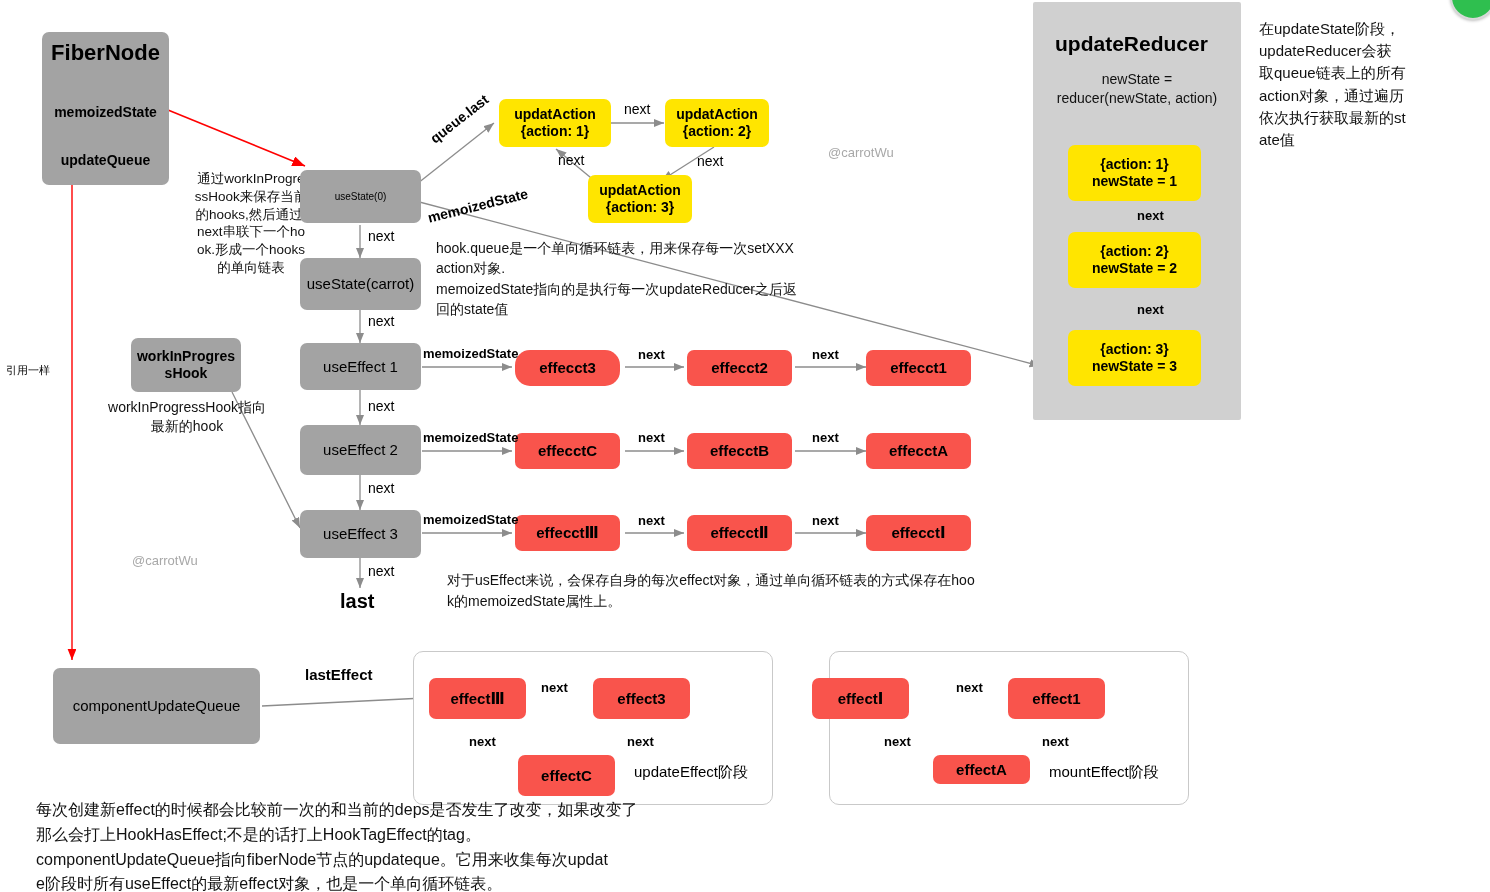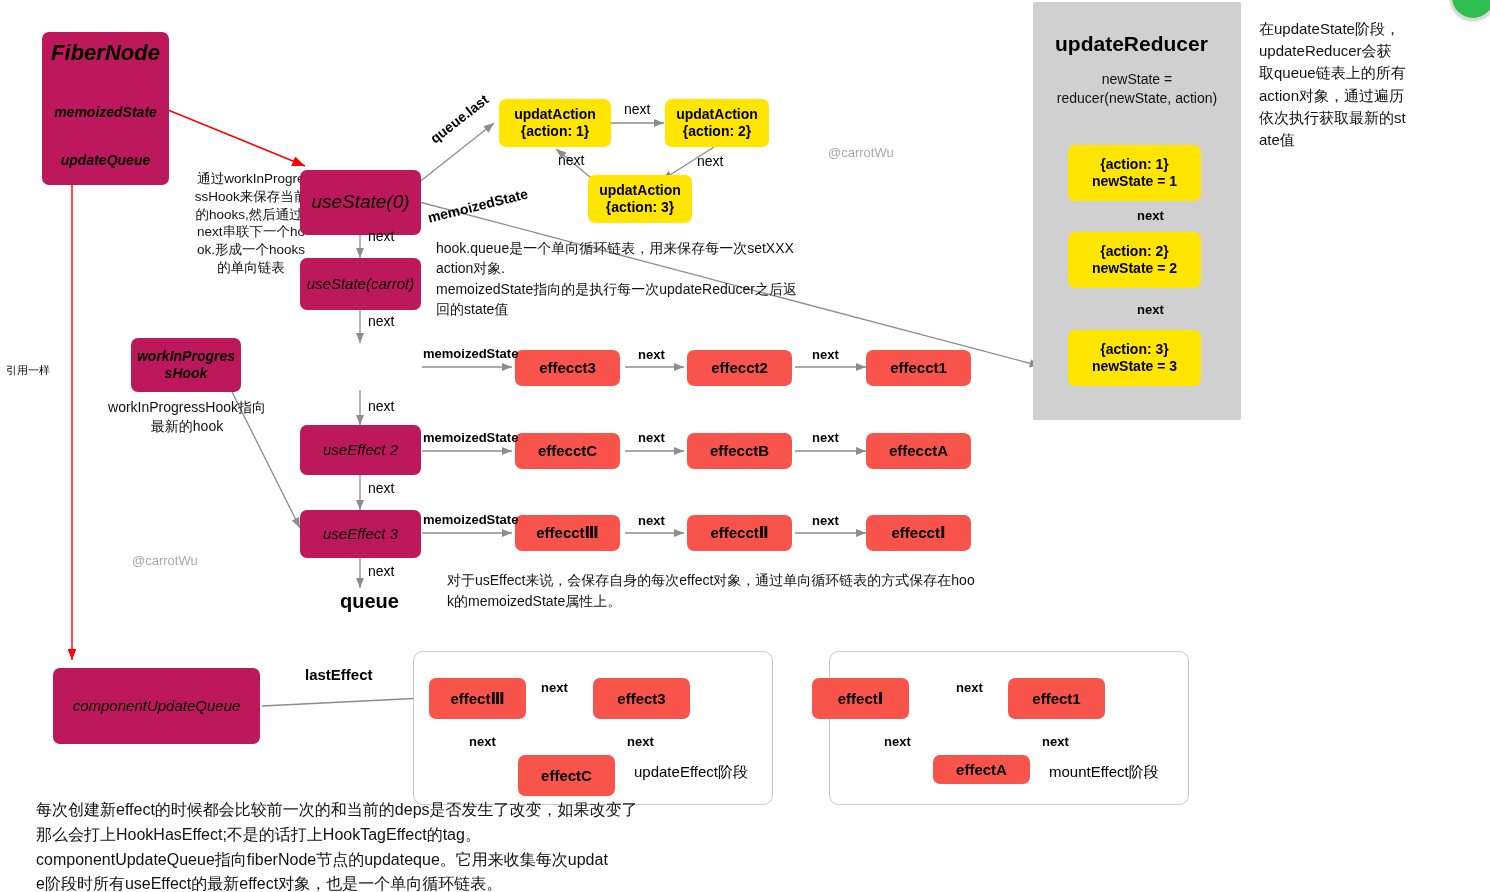--- a/index.html
+++ b/index.html
@@ -6,21 +6,21 @@
   body{
     font-family:"Liberation Sans","DejaVu Sans",sans-serif;
     width:1490px;height:892px;position:relative;overflow:hidden;
     color:#1a1a1a;
   }
   #stage{position:absolute;left:0;top:0;width:1490px;height:892px;}
   svg#wires{position:absolute;left:0;top:0;width:1490px;height:892px;pointer-events:none;}
 
   .node{position:absolute;box-sizing:border-box;display:flex;align-items:center;
         justify-content:center;text-align:center;border-radius:7px;line-height:1.18;}
-  .blue{background:#be185d;color:#000;font-weight:700;font-style:italic;}
+  .blue{background:#a3a3a3;color:#000;font-weight:700;}
   .blue.plain{font-weight:400;}
   .red{background:#f9544c;color:#000;font-weight:700;}
   .yellow{background:#ffe500;color:#000;font-weight:700;}
 
   .lbl{position:absolute;color:#000;white-space:pre;}
   .lbl.b{font-weight:700;}
   .edgelbl{position:absolute;font-size:14px;color:#000;white-space:nowrap;}
   .edgelbl.b{font-weight:700;font-size:13px;}
 
   .panel-gray{position:absolute;background:#d0d0d0;border-radius:2px;}
@@ -103,33 +103,36 @@
 
   <div class="para b" style="left:186px;top:170px;width:130px;font-size:13.5px;line-height:1.32;text-align:center;">通过workInProgre
 ssHook来保存当前
 的hooks,然后通过.
 next串联下一个ho
 ok.形成一个hooks
 的单向链表</div>
 
   <div class="lbl" style="left:6px;top:363px;font-size:11px;">引用一样</div>
 
-  <div class="node blue plain" style="left:300px;top:170px;width:121px;height:65px;font-size:19px;">
+  <div class="node blue plain" style="left:300px;top:170px;width:121px;height:53px;font-size:10px;">
     <span>useState(0)</span>
   </div>
   <div class="node blue plain" style="left:300px;top:258px;width:121px;height:52px;font-size:15px;">
     <span>useState(carrot)</span>
   </div>
+  <div class="node blue plain" style="left:300px;top:343px;width:121px;height:47px;font-size:15px;">
+    <span>useEffect 1</span>
+  </div>
   <div class="node blue plain" style="left:300px;top:425px;width:121px;height:50px;font-size:15px;">
     <span>useEffect 2</span>
   </div>
   <div class="node blue plain" style="left:300px;top:510px;width:121px;height:48px;font-size:15px;">
     <span>useEffect 3</span>
   </div>
-  <div class="lbl b" style="left:340px;top:590px;font-size:20px;">queue</div>
+  <div class="lbl b" style="left:340px;top:590px;font-size:20px;">last</div>
 
   <div class="edgelbl" style="left:368px;top:228px;">next</div>
   <div class="edgelbl" style="left:368px;top:313px;">next</div>
   <div class="edgelbl" style="left:368px;top:398px;">next</div>
   <div class="edgelbl" style="left:368px;top:480px;">next</div>
   <div class="edgelbl" style="left:368px;top:563px;">next</div>
 
   <div class="node blue" style="left:131px;top:338px;width:110px;height:54px;font-size:14px;white-space:pre-line;">
     <span>workInProgres
 sHook</span>
@@ -155,21 +158,21 @@
   <div class="edgelbl" style="left:558px;top:152px;">next</div>
 
   <div class="edgelbl b" style="left:432px;top:132px;transform:rotate(-38deg);transform-origin:left center;font-size:14px;">queue.last</div>
   <div class="edgelbl b" style="left:428px;top:210px;transform:rotate(-14deg);transform-origin:left center;font-size:14px;">memoizedState</div>
 
   <div class="para" style="left:436px;top:238px;width:600px;font-size:14px;line-height:1.45;">hook.queue是一个单向循环链表，用来保存每一次setXXX
 action对象.
 memoizedState指向的是执行每一次updateReducer之后返
 回的state值</div>
 
-  <div class="node red" style="left:515px;top:350px;width:105px;height:36px;font-size:15px;">
+  <div class="node red" style="left:515px;top:350px;width:105px;height:36px;font-size:15px;border-radius:15px;">
     <span>effecct3</span>
     </div>
   <div class="node red" style="left:687px;top:350px;width:105px;height:36px;font-size:15px;">
     <span>effecct2</span>
     </div>
   <div class="node red" style="left:866px;top:350px;width:105px;height:36px;font-size:15px;">
     <span>effecct1</span>
     </div>
 
   <div class="node red" style="left:515px;top:433px;width:105px;height:36px;font-size:15px;">

